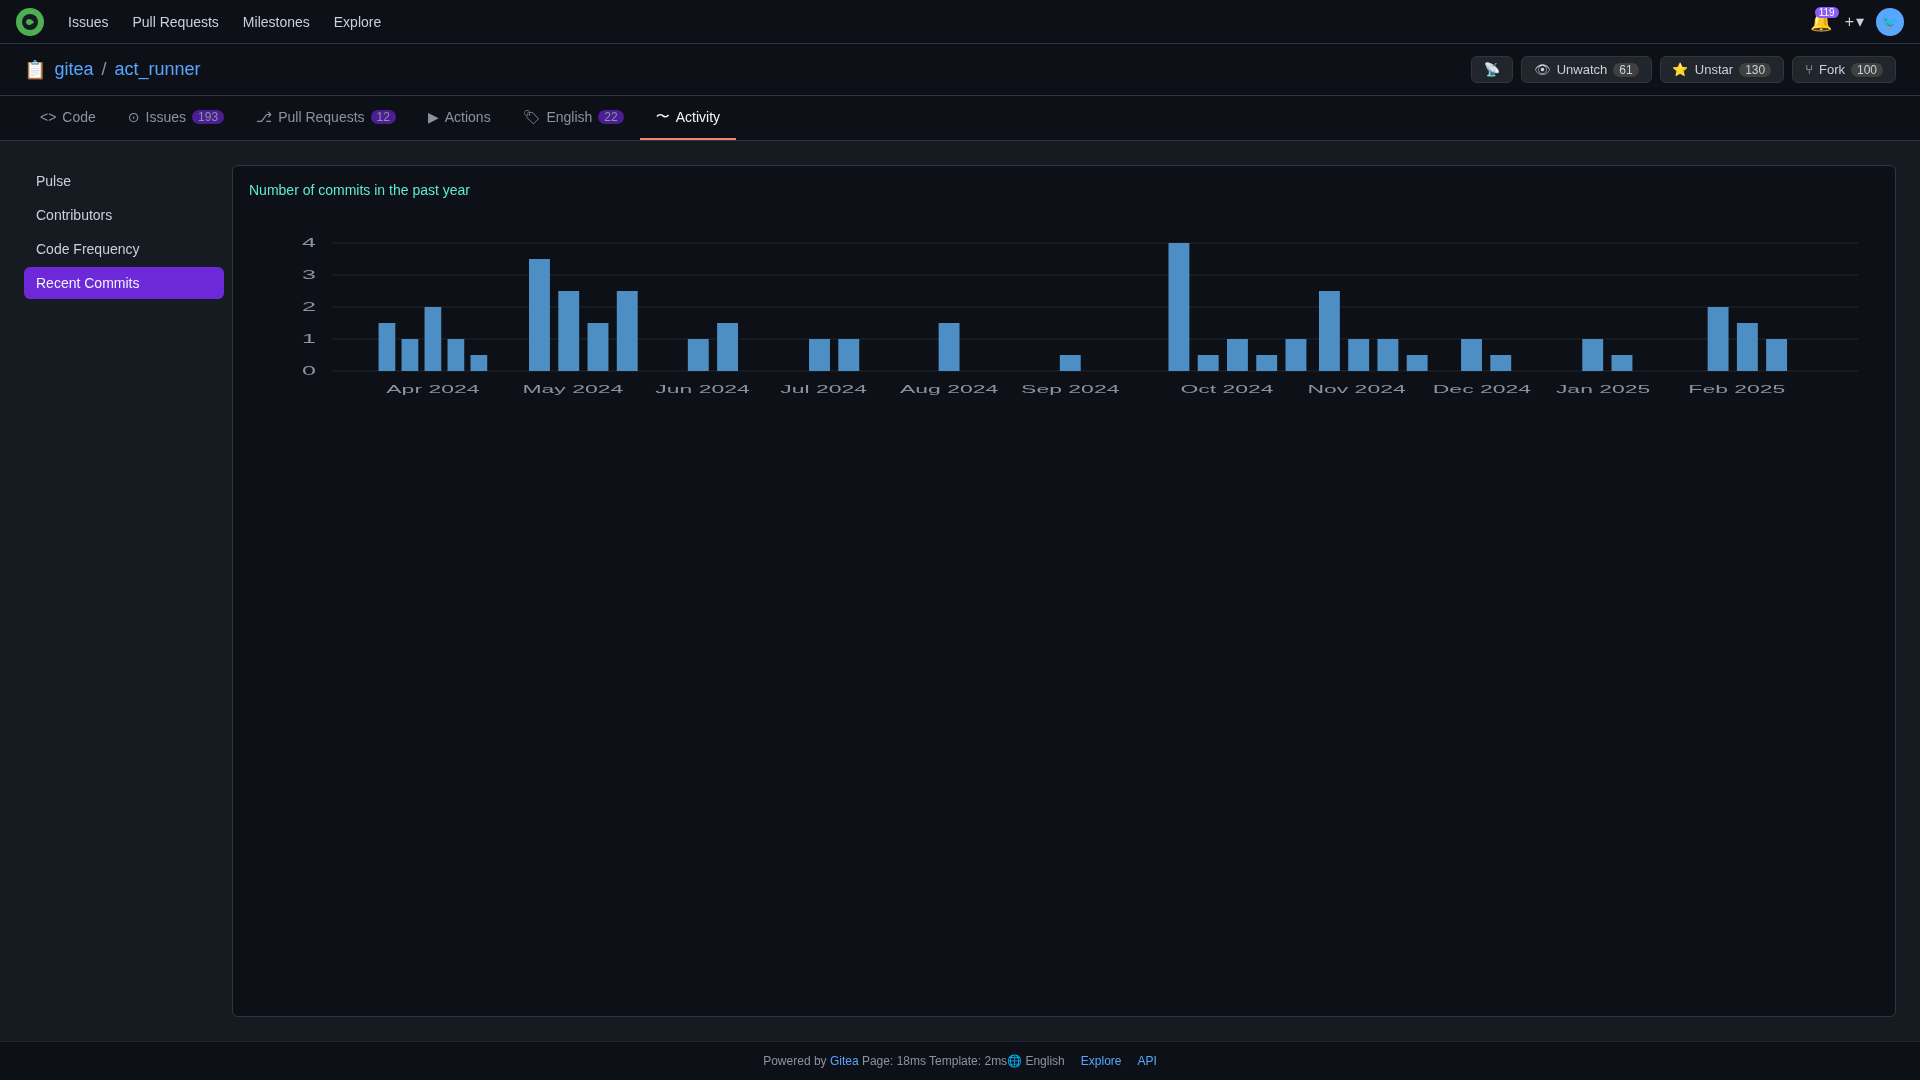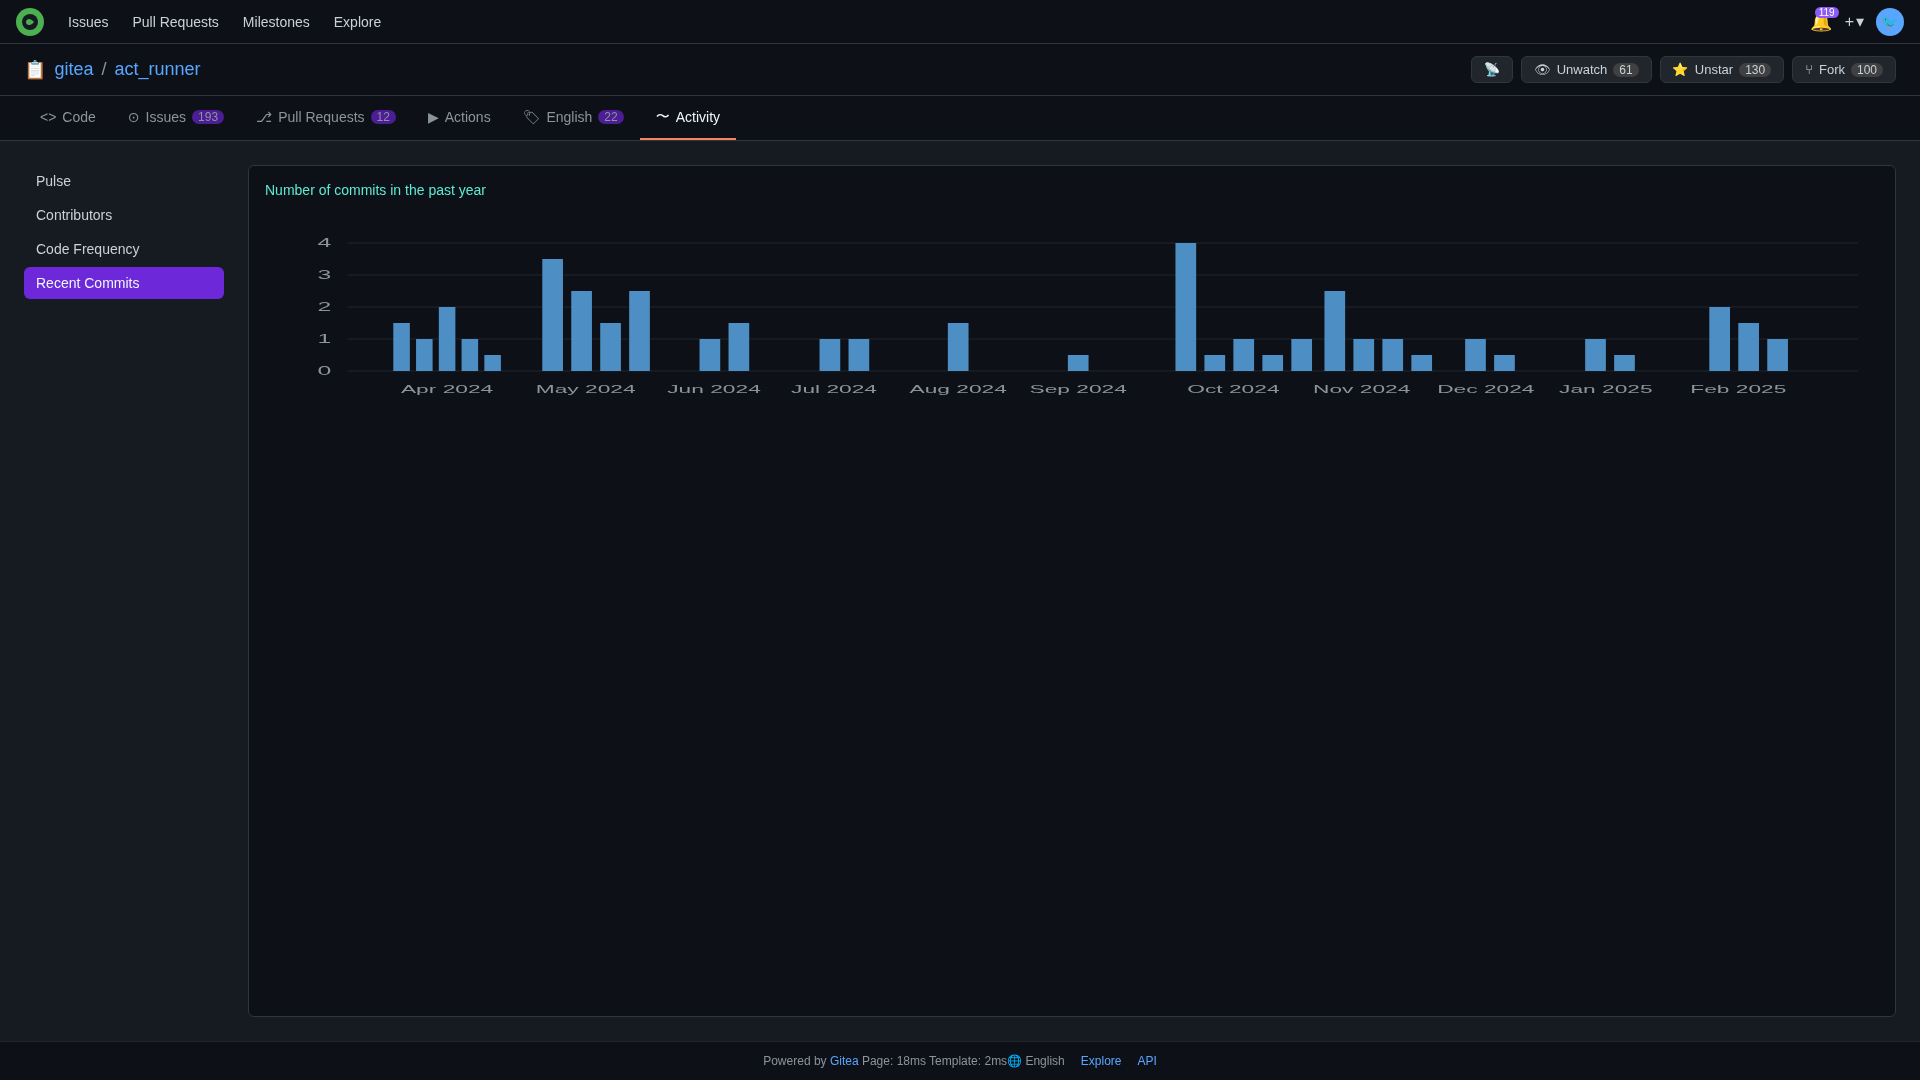--- a/index.html
+++ b/index.html
@@ -160,21 +160,21 @@
       border-radius: 10px;
       padding: 0 6px;
       font-size: 12px;
       color: #8b949e;
     }
 
     
     .main-content {
       display: flex;
       padding: 24px;
-      gap: 24px;
+      gap: 8px;
       flex: 1;
     }
 
     
     .sidebar {
       width: 200px;
       flex-shrink: 0;
     }
     .sidebar-item {
       display: block;

